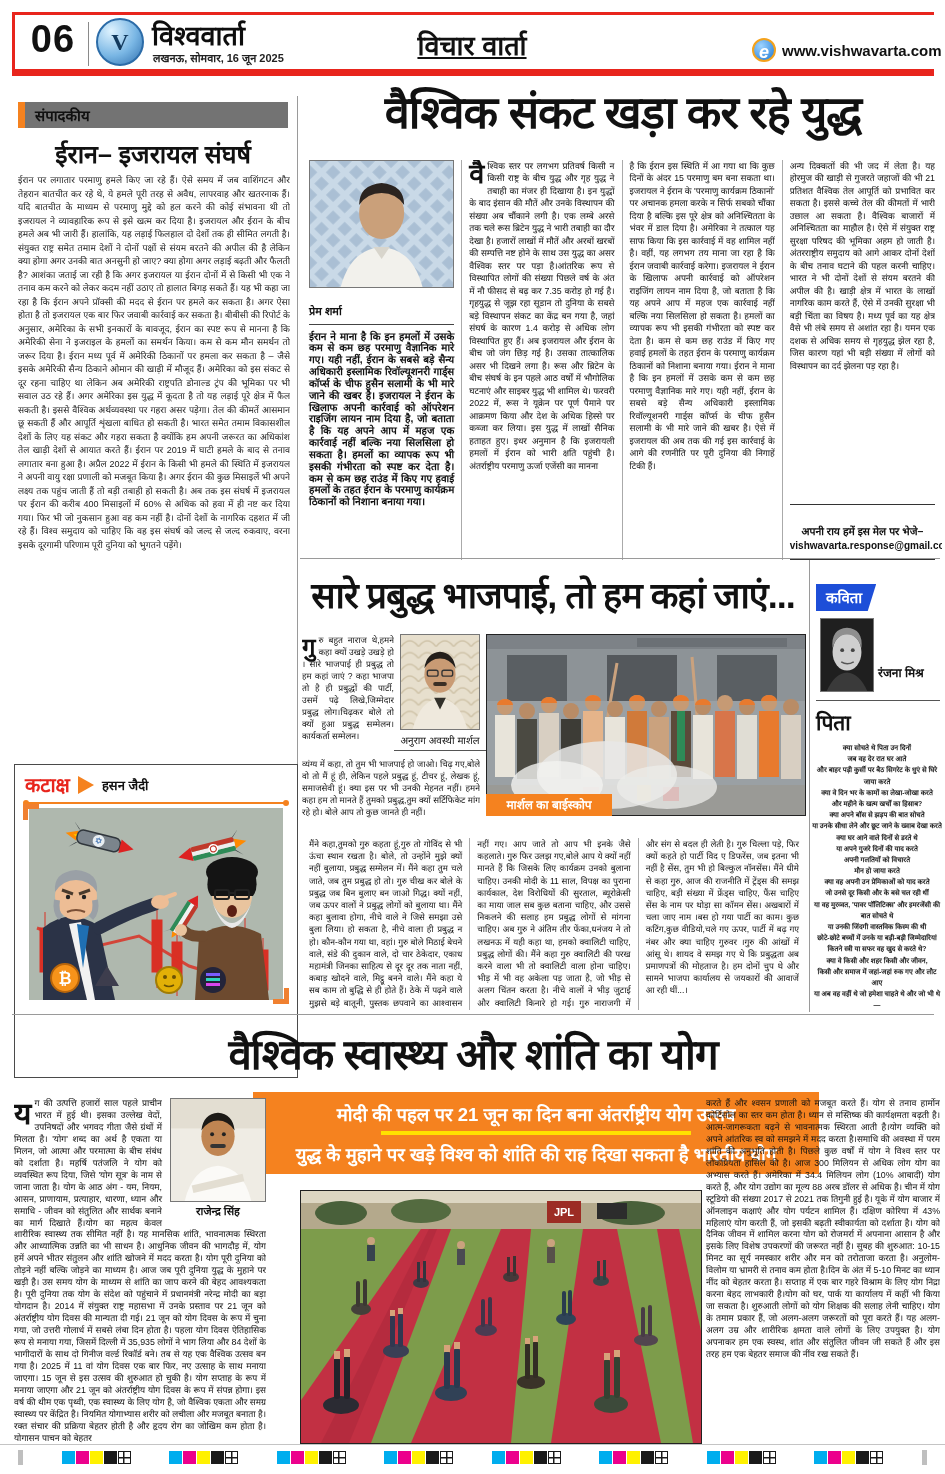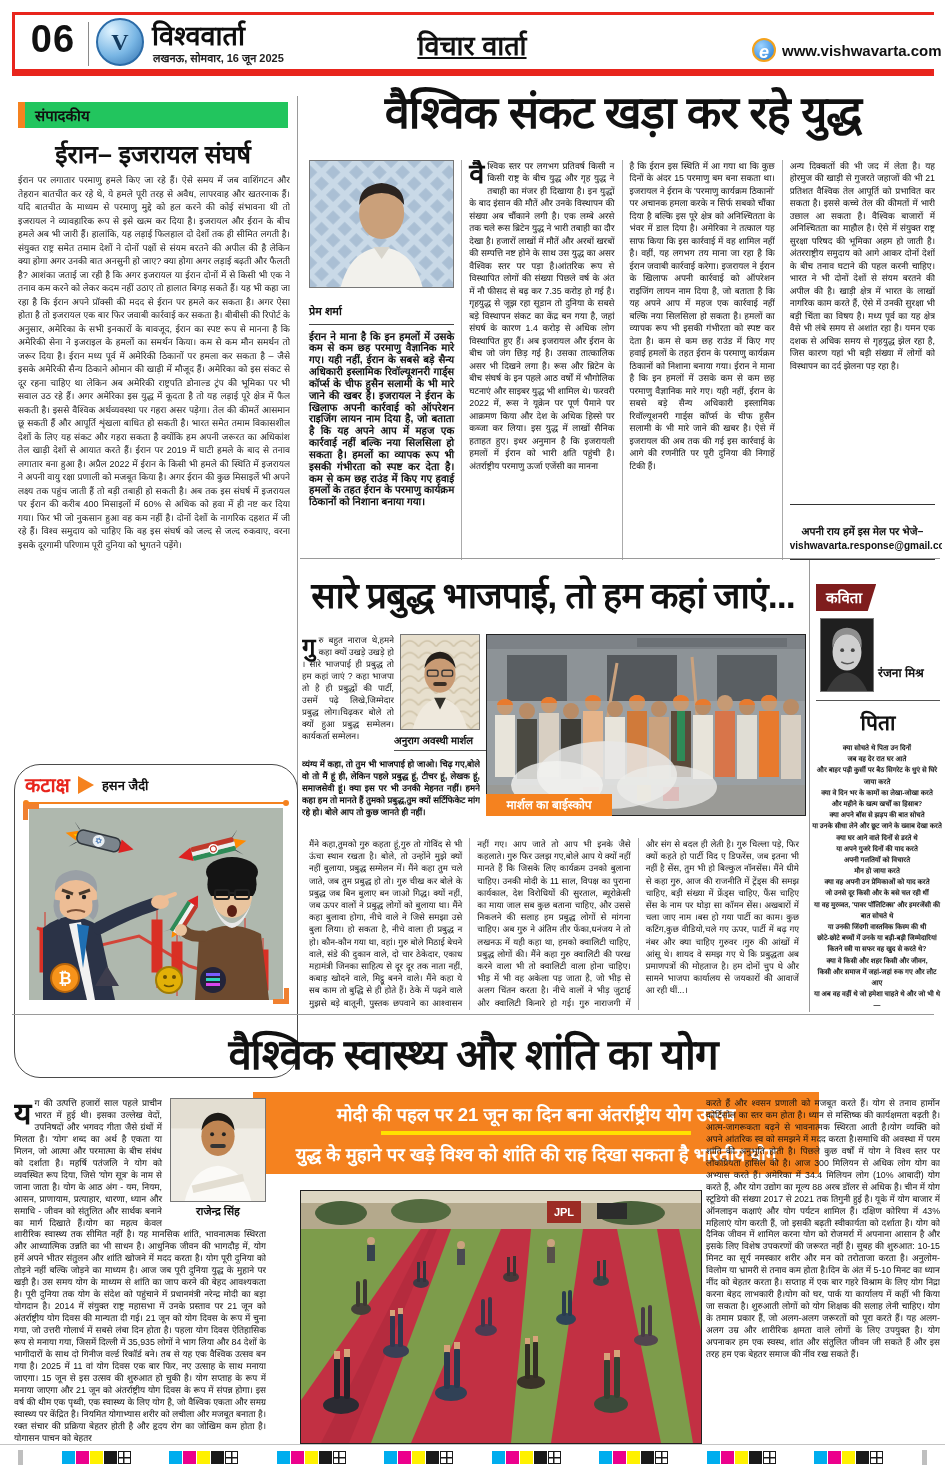--- a/index.html
+++ b/index.html
@@ -14,21 +14,21 @@
   .redline { background:#e8251d; }
   #page-number { font-size:38px; font-weight:bold; letter-spacing:1px; }
   #masthead { font-size:27px; font-weight:bold; color:#0d0d0d; }
   #dateline { font-size:11px; font-weight:bold; color:#222; }
   #section-title { font-size:27px; font-weight:bold; text-align:center; }
   #website { font-size:15px; font-weight:bold; color:#111; display:flex; align-items:center; gap:6px; }
   .e-icon { width:24px; height:24px; border-radius:50%; background:radial-gradient(circle at 35% 30%, #9fd4ff, #1c78d4); color:#fff; font-style:italic; font-weight:bold; font-size:18px; line-height:24px; text-align:center; border:2px solid #f4a21c; }
   .logo-globe { width:48px; height:48px; border-radius:50%; background:radial-gradient(circle at 30% 25%, #dff3ff, #79b6e4 55%, #2f6fae); border:2px solid #2c6ca8; display:flex; align-items:center; justify-content:center; font-weight:bold; font-size:24px; color:#133a5e; font-family:"Liberation Serif",serif; }
 
   
-  #editorial-label-bar { background:#22c55e; border-left:7px solid #f5821f; padding:3px 10px; font-size:15px; font-weight:bold; }
+  #editorial-label-bar { background:#737373; border-left:7px solid #f5821f; padding:3px 10px; font-size:15px; font-weight:bold; }
   #editorial-headline { font-size:25px; font-weight:bold; text-align:center; }
   #editorial-body { font-size:9px; line-height:1.5; color:#1c1c1c; }
 
   
   #satire-box { border:1px solid #4a4a4a; background:#fff; }
   #satire-label { color:#e8251d; font-size:20px; font-weight:bold; }
   #satire-artist { font-size:13px; font-weight:bold; }
   .arrow-right { width:0; height:0; border-left:16px solid #f5821f; border-top:9px solid transparent; border-bottom:9px solid transparent; display:inline-block; }
   .corner { position:absolute; background:#f08030; }
 
@@ -47,23 +47,23 @@
 
   
   #middle-headline { font-size:36px; font-weight:bold; text-align:center; letter-spacing:-1px; }
   .small-body { font-size:8.6px; line-height:1.4; }
   #middle-photo-label { background:#f5821f; color:#fff; font-size:12px; font-weight:bold; text-align:center; line-height:22px; }
   .mid-cols { display:flex; }
   .mid-col { flex:1 1 0; padding:0 7px; overflow:hidden; font-size:8.6px; line-height:1.42; }
   .mid-col + .mid-col { border-left:1px solid #aaa; }
 
   
-  #poem-label { background:#7f1d1d; color:#fff; font-size:15px; font-weight:bold; padding:3px 14px 4px 10px; display:inline-block; clip-path:polygon(0 0, 100% 0, 86% 100%, 0 100%); }
+  #poem-label { background:#1d4ed8; color:#fff; font-size:15px; font-weight:bold; padding:3px 14px 4px 10px; display:inline-block; clip-path:polygon(0 0, 100% 0, 86% 100%, 0 100%); }
   #poem-poet { font-size:12px; font-weight:bold; }
-  #poem-title { font-size:21px; font-weight:bold; text-align:center; }
+  #poem-title { font-size:21px; font-weight:bold; text-align:left; }
   #poem-lines { font-size:6.9px; font-weight:bold; line-height:1.62; text-align:center; color:#222; overflow:hidden; }
   #poem-lines span { display:block; }
 
   
   #yoga-headline { font-size:42px; font-weight:bold; text-align:center; letter-spacing:-1px; }
   #yoga-subbox { background:#f5821f; color:#fff; text-align:center; padding:9px 10px 8px; }
   #yoga-subbox .s1, #yoga-subbox .s2 { font-size:18.5px; font-weight:bold; }
   #yoga-underline { width:310px; height:4px; background:#ffe100; margin:5px auto 6px; }
   .yoga-col { font-size:8.8px; line-height:1.36; }
   .float-photo { float:right; margin:0 0 4px 8px; }
@@ -98,21 +98,21 @@
     <span class="e-icon">e</span>
     <span>www.vishwavarta.com</span>
   </div>
 
   <div class="abs hairline-v" style="left:297px;top:96px;height:912px;"></div>
 
   <div class="abs" id="editorial-label-bar" style="left:18px;top:102px;width:270px;">संपादकीय</div>
   <div class="abs" id="editorial-headline" style="left:18px;top:136px;width:270px;">ईरान– इजरायल संघर्ष</div>
   <div class="abs just" id="editorial-body" style="left:18px;top:174px;width:272px;height:580px;">ईरान पर लगातार परमाणु हमले किए जा रहे हैं। ऐसे समय में जब वाशिंगटन और तेहरान बातचीत कर रहे थे, ये हमले पूरी तरह से अवैध, लापरवाह और खतरनाक हैं। यदि बातचीत के माध्यम से परमाणु मुद्दे को हल करने की कोई संभावना थी तो इजरायल ने व्यावहारिक रूप से इसे खत्म कर दिया है। इजरायल और ईरान के बीच हमले अब भी जारी हैं। हालांकि, यह लड़ाई फिलहाल दो देशों तक ही सीमित लगती है। संयुक्त राष्ट्र समेत तमाम देशों ने दोनों पक्षों से संयम बरतने की अपील की है लेकिन क्या होगा अगर उनकी बात अनसुनी हो जाए? क्या होगा अगर लड़ाई बढ़ती और फैलती है? आशंका जताई जा रही है कि अगर इजरायल या ईरान दोनों में से किसी भी एक ने तनाव कम करने को लेकर कदम नहीं उठाए तो हालात बिगड़ सकते हैं। यह भी कहा जा रहा है कि ईरान अपने प्रॉक्सी की मदद से ईरान पर हमले कर सकता है। अगर ऐसा होता है तो इजरायल एक बार फिर जवाबी कार्रवाई कर सकता है। बीबीसी की रिपोर्ट के अनुसार, अमेरिका के सभी इनकारों के बावजूद, ईरान का स्पष्ट रूप से मानना है कि अमेरिकी सेना ने इजराइल के हमलों का समर्थन किया। कम से कम मौन समर्थन तो जरूर दिया है। ईरान मध्य पूर्व में अमेरिकी ठिकानों पर हमला कर सकता है – जैसे इसके अमेरिकी सैन्य ठिकाने ओमान की खाड़ी में मौजूद हैं। अमेरिका को इस संकट से दूर रहना चाहिए था लेकिन अब अमेरिकी राष्ट्रपति डोनाल्ड ट्रंप की भूमिका पर भी सवाल उठ रहे हैं। अगर अमेरिका इस युद्ध में कूदता है तो यह लड़ाई पूरे क्षेत्र में फैल सकती है। इससे वैश्विक अर्थव्यवस्था पर गहरा असर पड़ेगा। तेल की कीमतें आसमान छू सकती हैं और आपूर्ति शृंखला बाधित हो सकती है। भारत समेत तमाम विकासशील देशों के लिए यह संकट और गहरा सकता है क्योंकि हम अपनी जरूरत का अधिकांश तेल खाड़ी देशों से आयात करते हैं। ईरान पर 2019 में घाटी हमले के बाद से तनाव लगातार बना हुआ है। अप्रैल 2022 में ईरान के किसी भी हमले की स्थिति में इजरायल ने अपनी वायु रक्षा प्रणाली को मजबूत किया है। अगर ईरान की कुछ मिसाइलें भी अपने लक्ष्य तक पहुंच जाती हैं तो बड़ी तबाही हो सकती है। अब तक इस संघर्ष में इजरायल पर ईरान की करीब 400 मिसाइलों में 60% से अधिक को हवा में ही नष्ट कर दिया गया। फिर भी जो नुकसान हुआ वह कम नहीं है। दोनों देशों के नागरिक दहशत में जी रहे हैं। विश्व समुदाय को चाहिए कि वह इस संघर्ष को जल्द से जल्द रुकवाए, वरना इसके दूरगामी परिणाम पूरी दुनिया को भुगतने पड़ेंगे।</div>
 
-  <div class="abs" id="satire-box" style="left:14px;top:764px;width:284px;height:314px;border-radius:26px;">
+  <div class="abs" id="satire-box" style="left:14px;top:764px;width:284px;height:314px;">
     <div style="display:flex;align-items:center;gap:8px;padding:6px 10px 2px;">
       <span id="satire-label">कटाक्ष</span>
       <span class="arrow-right"></span>
       <span id="satire-artist">हसन जैदी</span>
     </div>
     <div style="margin:2px 10px 4px;height:2px;background:#f5821f;position:relative;">
       <span style="position:absolute;left:-2px;top:-2px;width:6px;height:6px;border-radius:50%;background:#f5821f;"></span>
       <span style="position:absolute;right:-2px;top:-2px;width:6px;height:6px;border-radius:50%;background:#f5821f;"></span>
     </div>
     <div style="position:relative;margin:2px 14px;width:254px;height:192px;">
@@ -280,22 +280,22 @@
       <rect width="80" height="96" fill="url(#sc)"></rect>
       <ellipse cx="40" cy="40" rx="16" ry="19" fill="#c99b74"></ellipse>
       <path d="M24,34 Q26,18 40,17 Q54,18 56,34 Q50,24 40,24 Q30,24 24,34" fill="#241f1b"></path>
       <rect x="27" y="36" width="11" height="6" rx="2" fill="none" stroke="#333" stroke-width="1.4"></rect>
       <rect x="42" y="36" width="11" height="6" rx="2" fill="none" stroke="#333" stroke-width="1.4"></rect>
       <rect x="33" y="48" width="14" height="4" rx="2" fill="#3a2e24"></rect>
       <path d="M12,96 Q20,66 40,64 Q60,66 68,96 Z" fill="#efe9dd"></path>
       <path d="M34,64 L40,76 L46,64" fill="#32302a"></path>
     </svg>
   </div>
-  <div class="abs" style="left:394px;top:733px;width:92px;font-size:10px;font-weight:bold;text-align:left;border-bottom:1px solid #555;padding-bottom:3px;">अनुराग अवस्थी मार्शल</div>
-  <div class="abs small-body just" style="left:302px;top:758px;width:178px;height:72px;font-weight:bold;">व्यंग्य में कहा, तो तुम भी भाजपाई हो जाओ। चिढ़ गए,बोले वो तो मैं हूं ही, लेकिन पहले प्रबुद्ध हूं, टीचर हूं, लेखक हूं, समाजसेवी हूं। क्या इस पर भी उनकी मेहनत नहीं। हमने कहा हम तो मानते हैं तुमको प्रबुद्ध,तुम क्यों सर्टिफिकेट मांग रहे हो। बोले आप तो कुछ जानते ही नहीं।</div>
+  <div class="abs" style="left:394px;top:733px;width:92px;font-size:10px;font-weight:normal;text-align:center;border-bottom:1px solid #555;padding-bottom:3px;">अनुराग अवस्थी मार्शल</div>
+  <div class="abs small-body just" style="left:302px;top:758px;width:178px;height:72px;">व्यंग्य में कहा, तो तुम भी भाजपाई हो जाओ। चिढ़ गए,बोले वो तो मैं हूं ही, लेकिन पहले प्रबुद्ध हूं, टीचर हूं, लेखक हूं, समाजसेवी हूं। क्या इस पर भी उनकी मेहनत नहीं। हमने कहा हम तो मानते हैं तुमको प्रबुद्ध,तुम क्यों सर्टिफिकेट मांग रहे हो। बोले आप तो कुछ जानते ही नहीं।</div>
 
   <div class="abs" style="left:486px;top:634px;width:320px;height:182px;border:1px solid #222;">
     <svg width="100%" height="100%" viewBox="0 0 318 180" preserveAspectRatio="none">
       <rect width="318" height="180" fill="#9aa0a4"></rect>
       <rect x="0" y="0" width="318" height="14" fill="#7d8287"></rect>
       <rect x="150" y="3" width="150" height="9" fill="#6b7075"></rect>
       <rect x="0" y="14" width="318" height="52" fill="#8d9397"></rect>
       <rect x="20" y="20" width="60" height="46" fill="#5a5f63"></rect>
       <rect x="120" y="20" width="70" height="46" fill="#54585c"></rect>
       <rect x="230" y="20" width="60" height="46" fill="#5a5f63"></rect>

